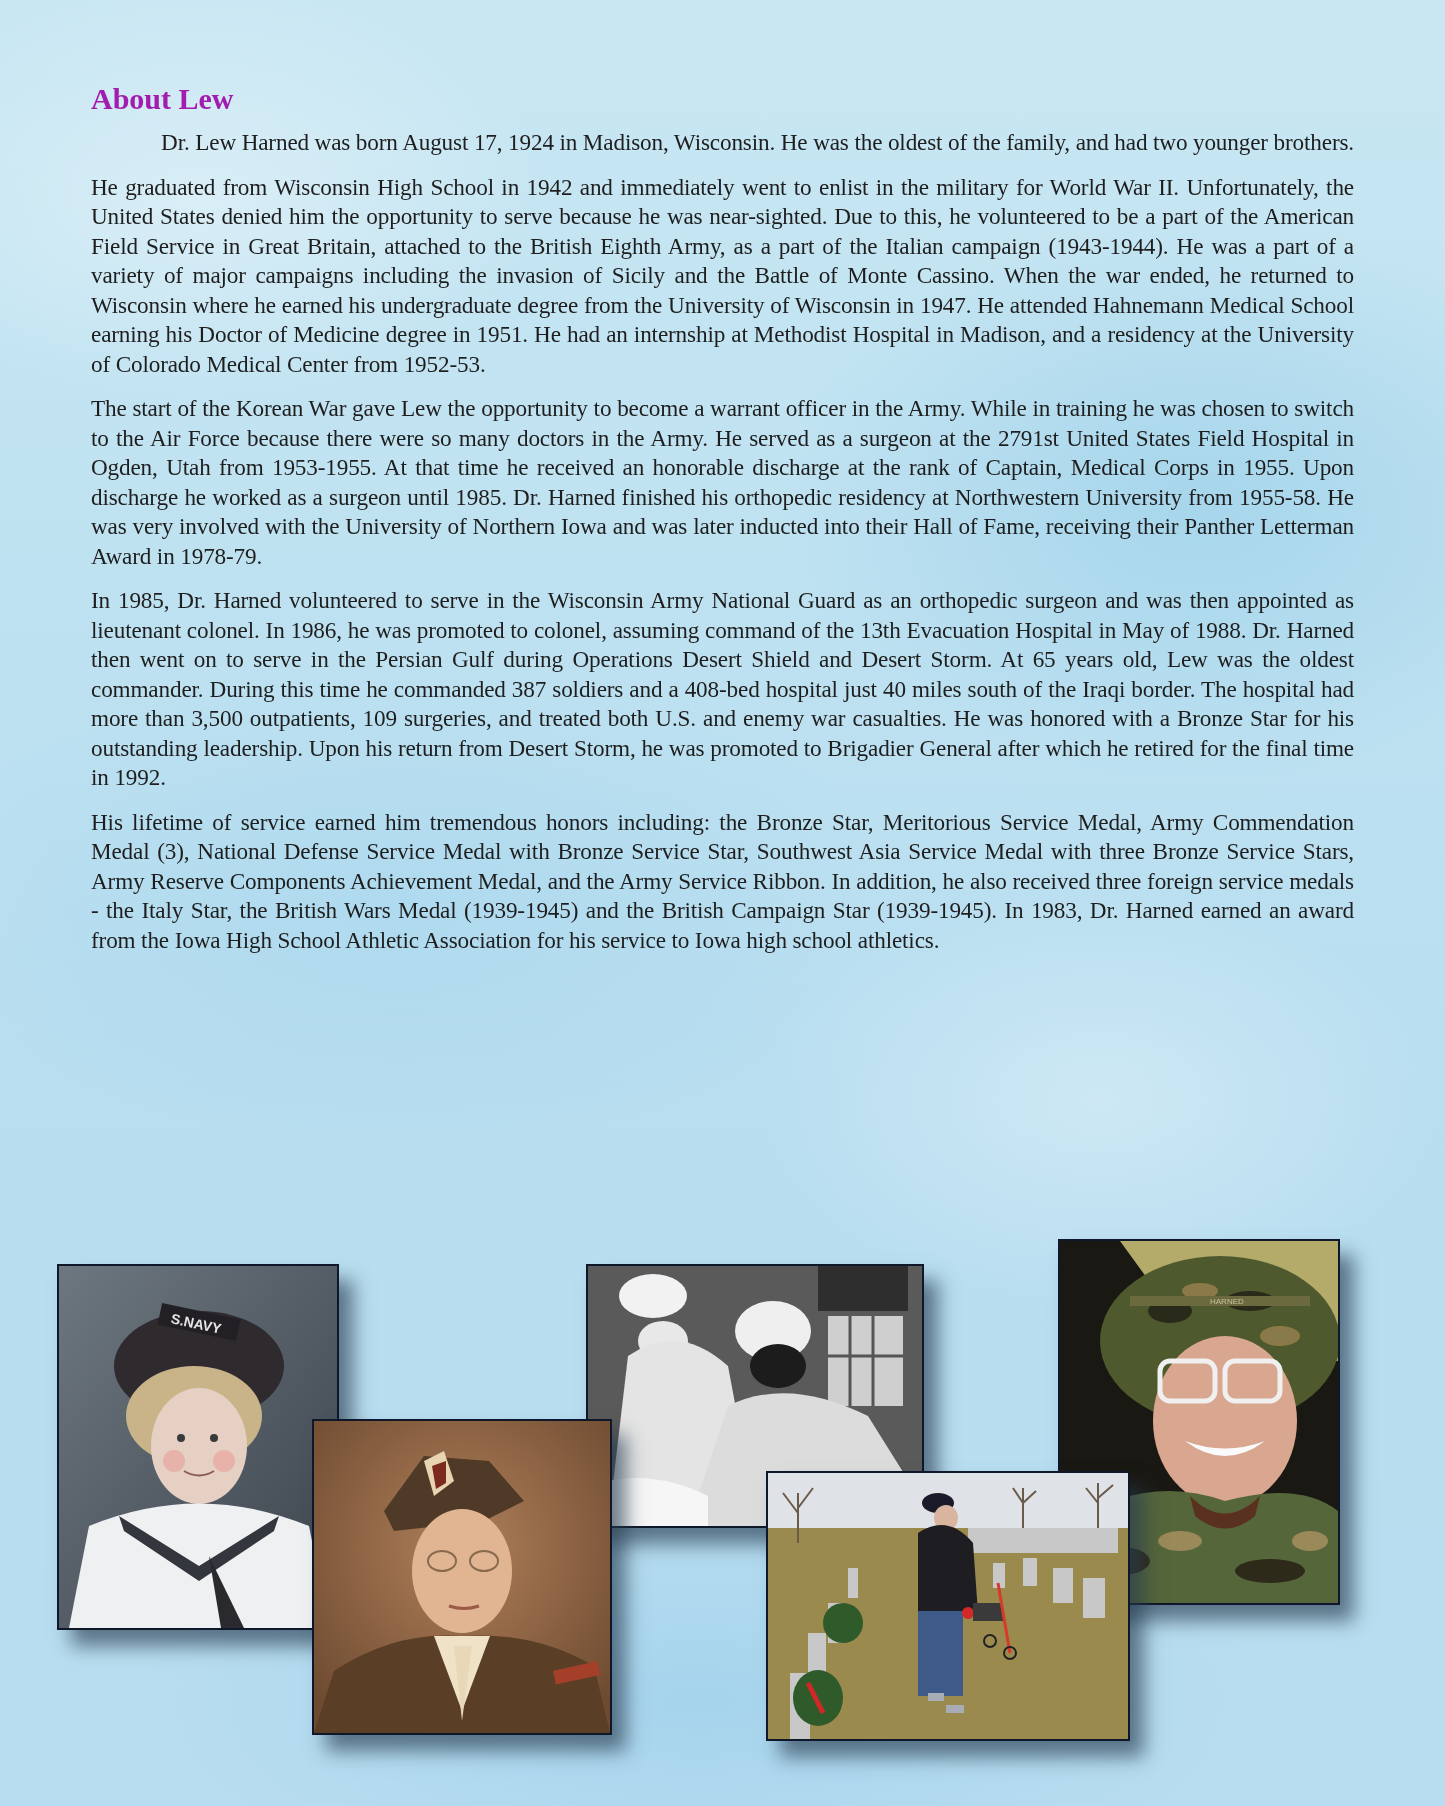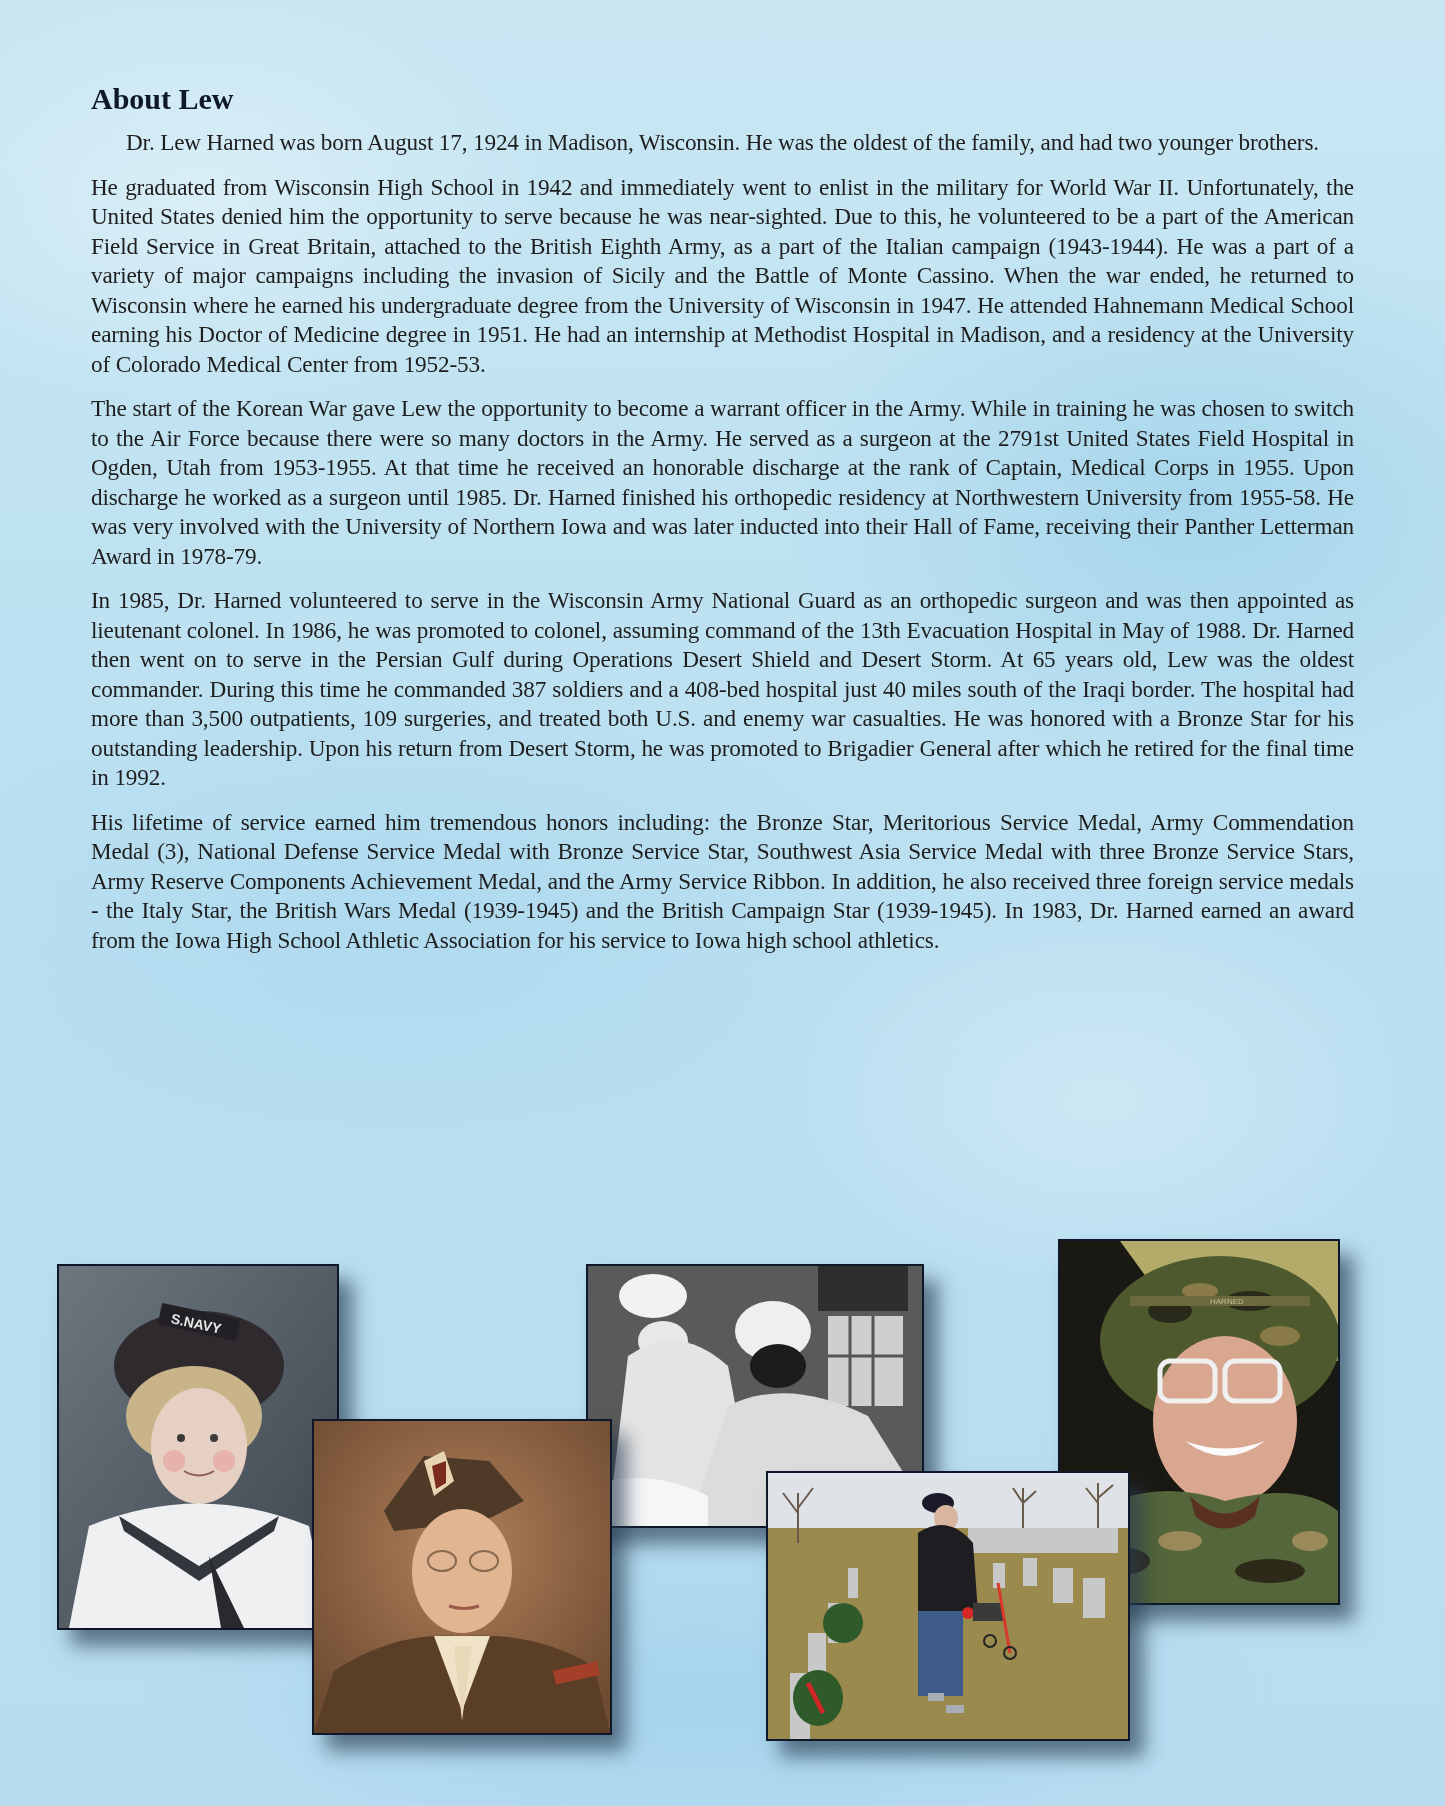--- a/index.html
+++ b/index.html
@@ -13,27 +13,27 @@
       radial-gradient(ellipse 800px 300px at 700px 1700px, rgba(130,195,230,0.35), transparent 70%),
       linear-gradient(180deg, #c9e7f3 0%, #bfe2f1 30%, #b8def0 60%, #b9ddf0 100%);
     font-family: "Liberation Serif", "DejaVu Serif", serif;
     color: #1e1e1e;
   }
   .article {
     position: absolute; left: 91px; top: 82px; width: 1263px;
   }
   .title {
     font-family: "Liberation Serif", serif; font-weight: bold;
-    font-size: 30px; margin: 0 0 12px 0; color: #0f172a;
+    font-size: 30px; margin: 0 0 12px 0; color: #a21caf;
   }
   .para {
     font-size: 23.2px; line-height: 29.5px; text-align: justify;
     margin: 0 0 15px 0; letter-spacing: -0.15px;
   }
-  .para.left { text-align: center; }
+  .para.left { text-align: right; }
 
   .photo {
     position: absolute; border: 2px solid #0f172a;
     box-shadow: 14px 16px 18px rgba(40,60,80,0.65);
     overflow: hidden;
   }
   .photo svg { display: block; width: 100%; height: 100%; }
   #photo-child { left: 57px; top: 1264px; width: 278px; height: 362px; z-index: 1; }
   #photo-soldier { left: 312px; top: 1419px; width: 296px; height: 312px; z-index: 2; }
   #photo-surgery { left: 586px; top: 1264px; width: 334px; height: 260px; z-index: 1; }

